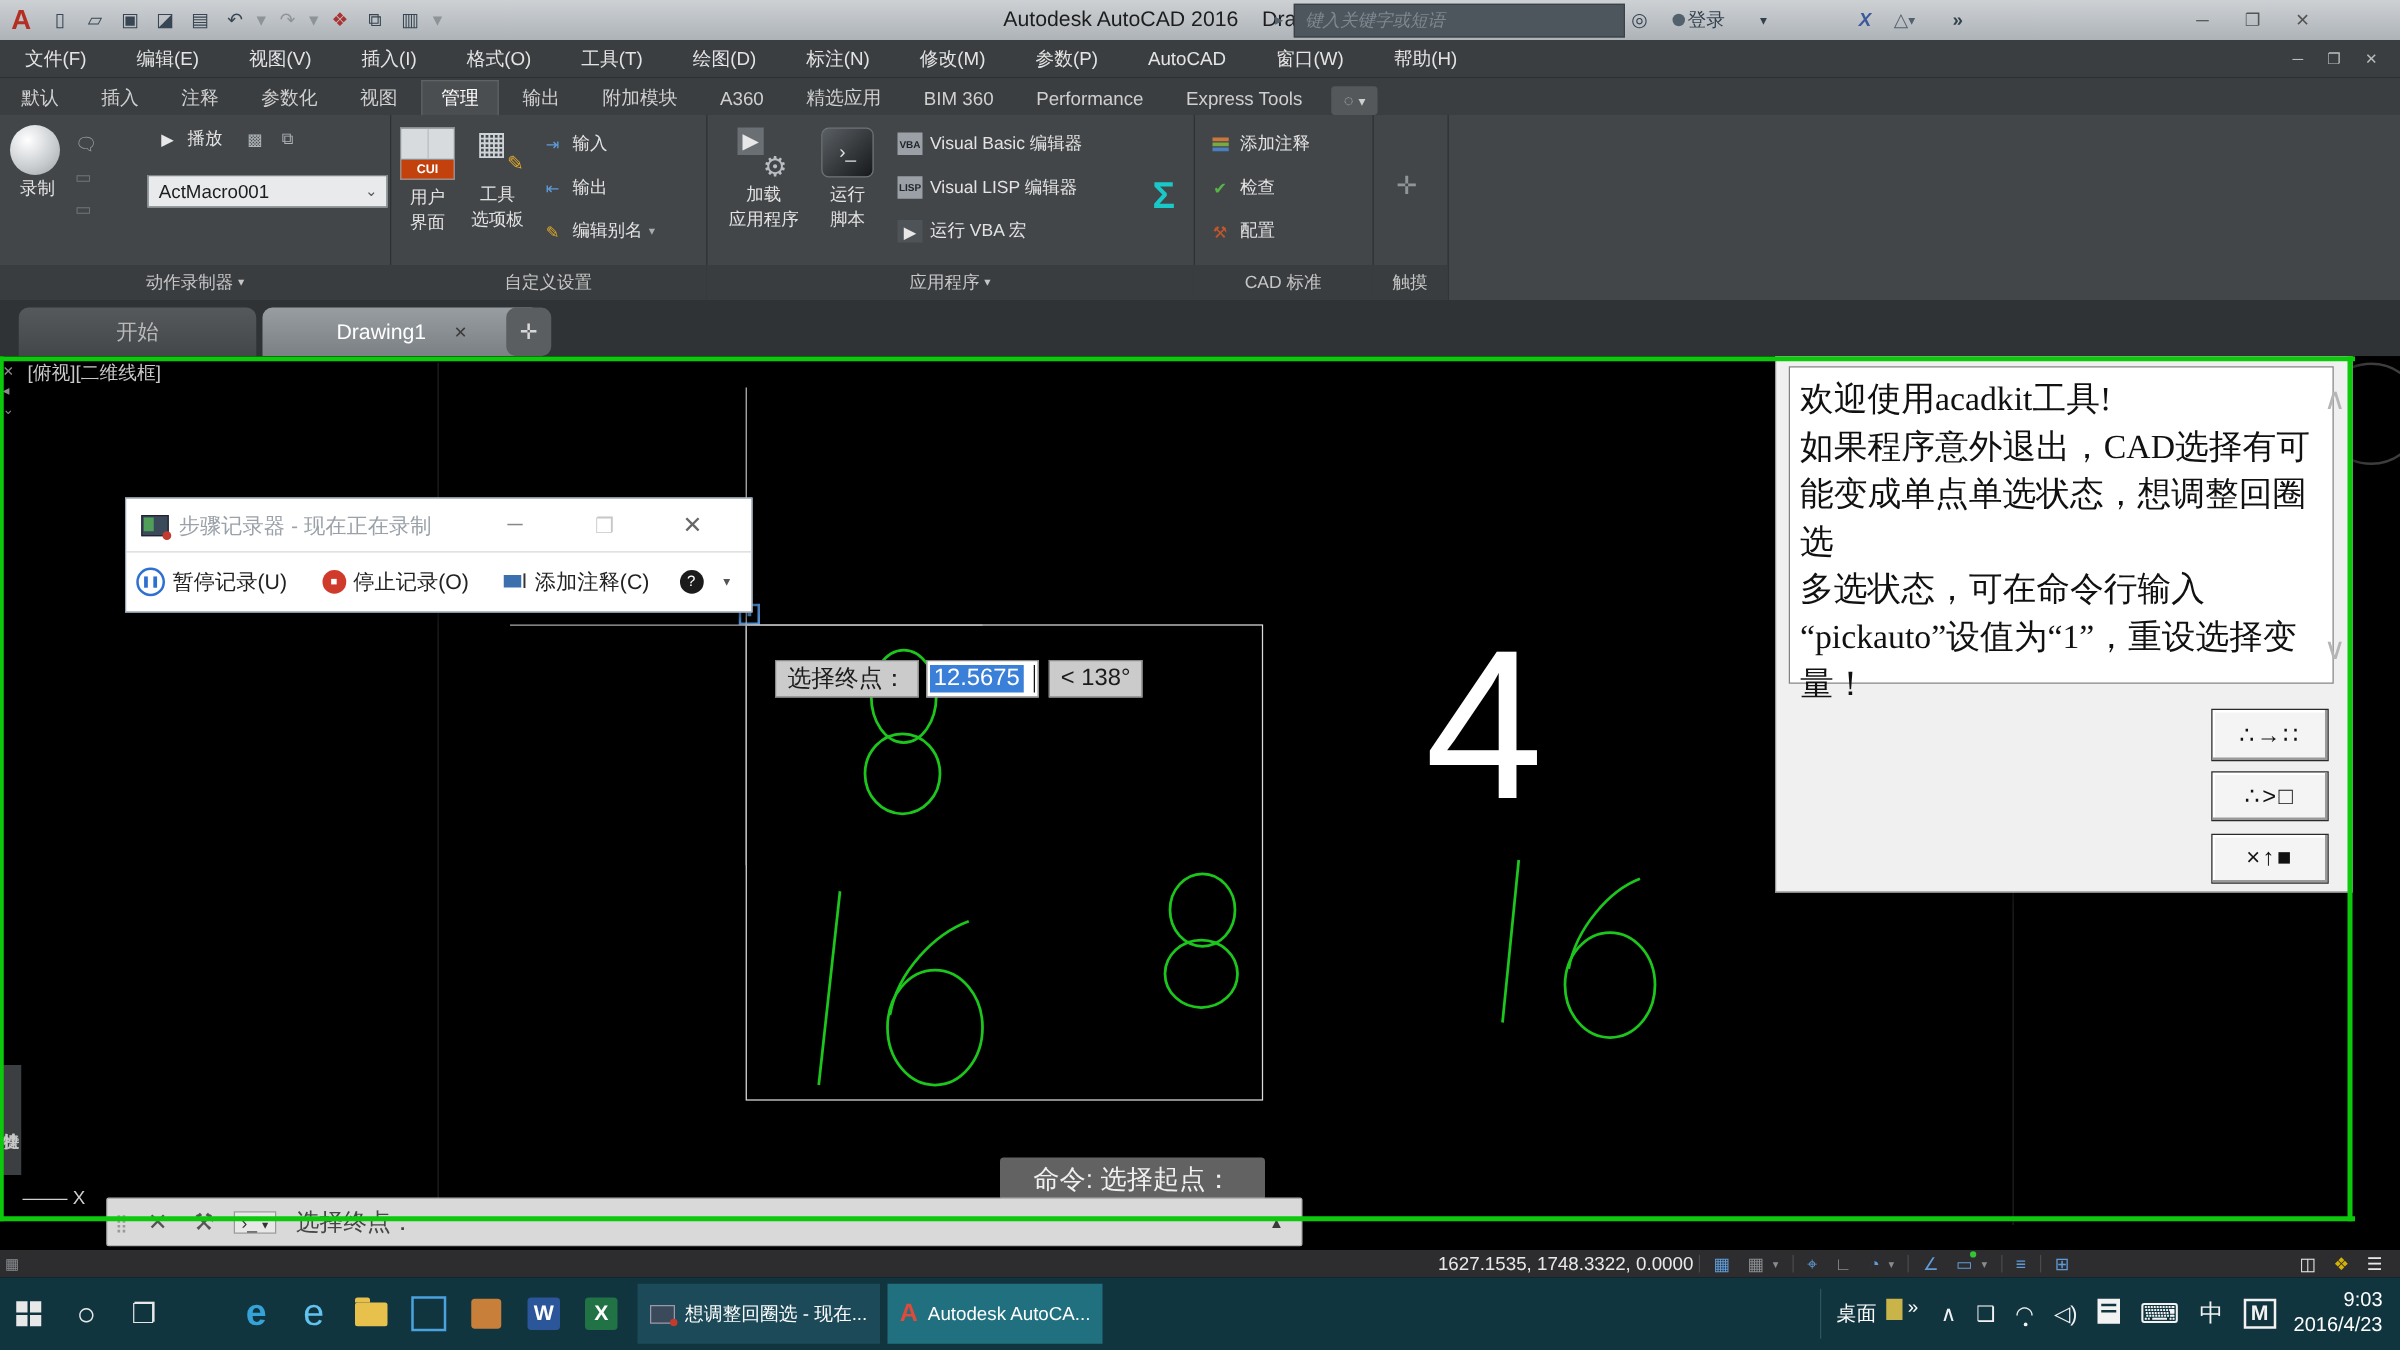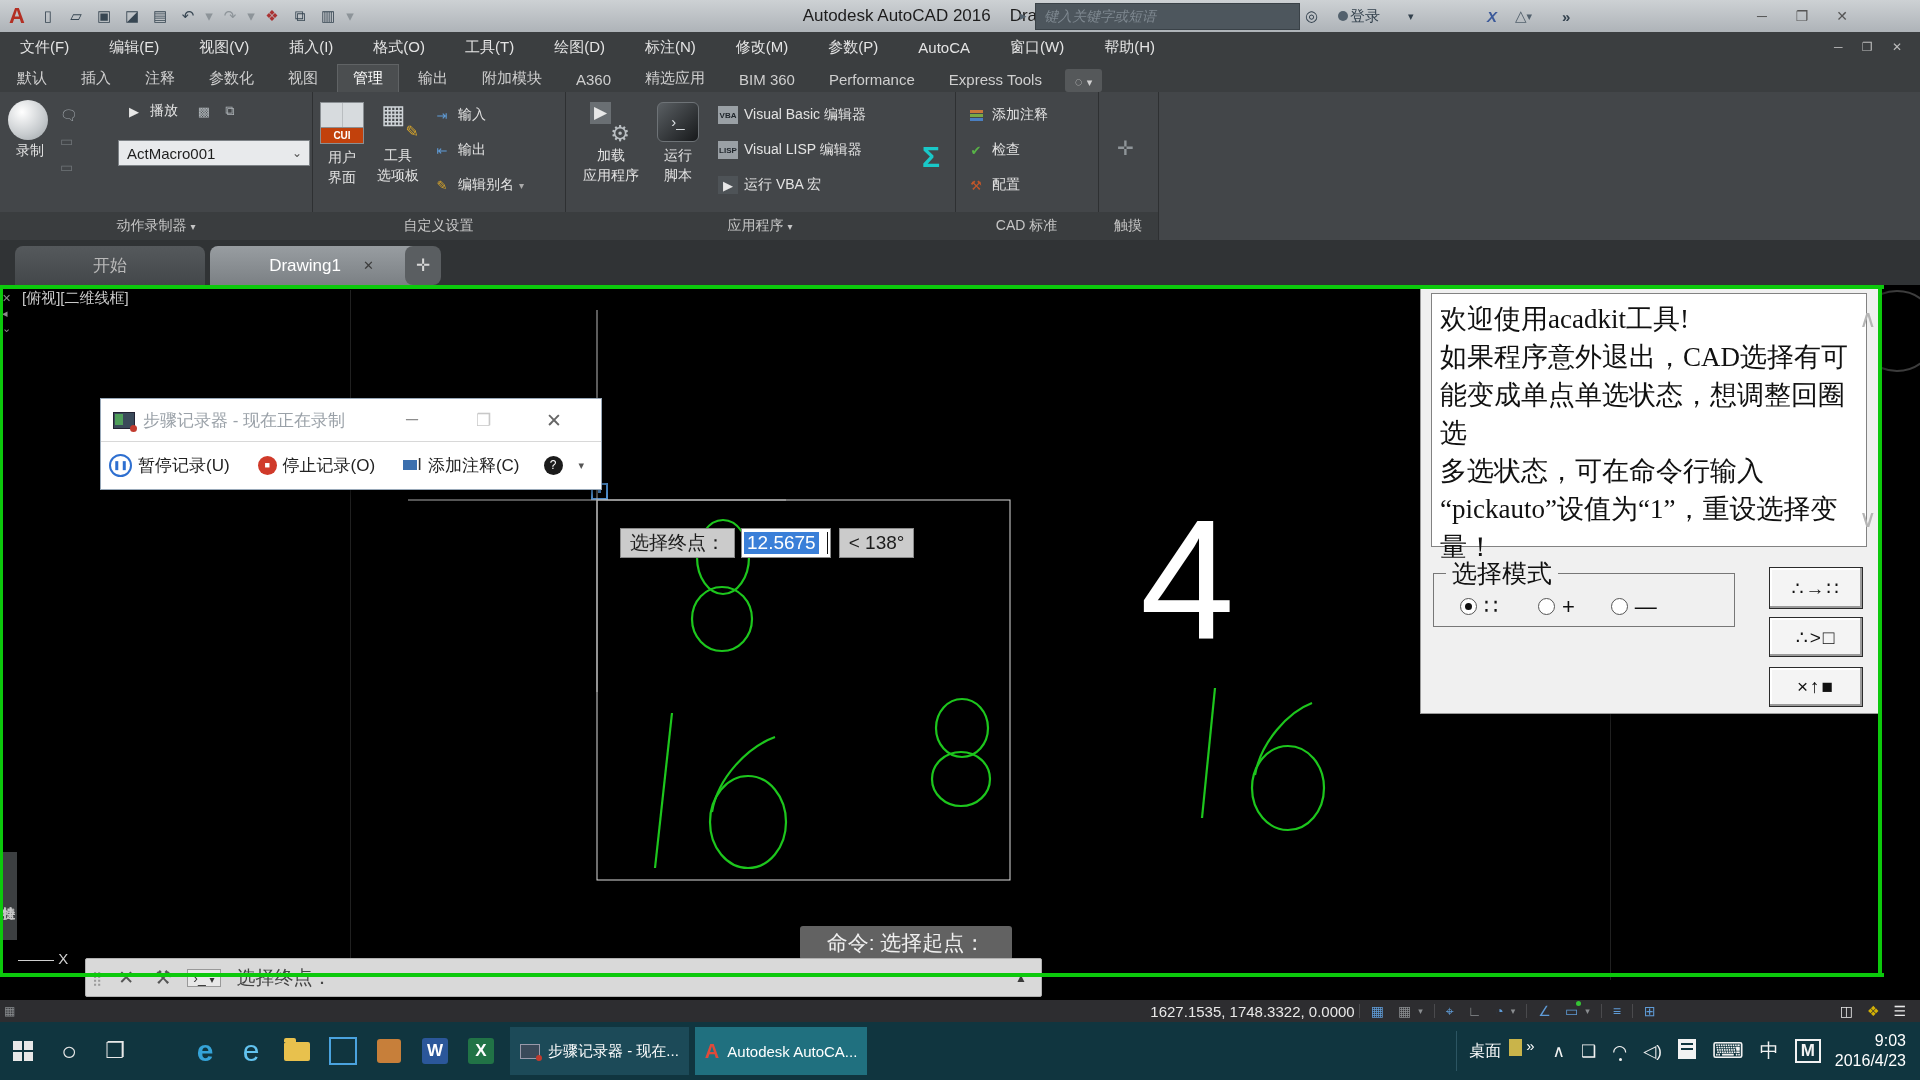--- a/index.html
+++ b/index.html
@@ -169,21 +169,21 @@
     <div class="menu-item">文件(F)</div>
     <div class="menu-item">编辑(E)</div>
     <div class="menu-item">视图(V)</div>
     <div class="menu-item">插入(I)</div>
     <div class="menu-item">格式(O)</div>
     <div class="menu-item">工具(T)</div>
     <div class="menu-item">绘图(D)</div>
     <div class="menu-item">标注(N)</div>
     <div class="menu-item">修改(M)</div>
     <div class="menu-item">参数(P)</div>
-    <div class="menu-item">AutoCA</div>
+    <div class="menu-item">AutoCAD</div>
     <div class="menu-item">窗口(W)</div>
     <div class="menu-item">帮助(H)</div>
     <div style="margin-left:auto;margin-right:10px;color:#bdbdbd;font-size:12px">
       <span style="margin:0 8px">─</span>
       <span style="margin:0 8px">❐</span>
       <span style="margin:0 8px">✕</span>
     </div>
   </div>
 
   <div class="abs" id="tabrow">
@@ -441,33 +441,20 @@
 
       </div>
       <div id="sumtext">欢迎使用acadkit工具!
 如果程序意外退出，CAD选择有可
 能变成单点单选状态，想调整回圈选
 多选状态，可在命令行输入
 “pickauto”设值为“1”，重设选择变
 量！</div>
       <span class="scrollarr" style="top:48px">∧</span>
       <span class="scrollarr" style="top:248px">∨</span>
-      <fieldset id="modebox">
-        <legend>选择模式</legend>
-        <div style="display:flex;align-items:center;font-size:22px;color:#111;margin-top:-2px">
-          <span class="radio" style="margin-left:14px">
-              <span class="dot"></span>
-            </span>
-          <span>∷</span>
-          <span class="radio" style="margin-left:40px"></span>
-          <span>+</span>
-          <span class="radio" style="margin-left:36px"></span>
-          <span>—</span>
-        </div>
-      </fieldset>
       <div class="sumbtn" style="top:310px">∴→∷</div>
       <div class="sumbtn" style="top:360px;height:38px">∴&gt;□</div>
       <div class="sumbtn" style="top:410px;height:38px">×↑■</div>
     </div>
 
     <div class="greenline" style="left:0;top:0;width:1884px;height:4px"></div>
     <div class="greenline" style="left:0;top:688px;width:1884px;height:4px"></div>
     <div class="greenline" style="left:0;top:0;width:3px;height:692px"></div>
     <div class="greenline" style="left:1878px;top:0;width:4px;height:692px"></div>
   </div>
@@ -528,21 +515,21 @@
     <div class="tb-ico">
       <span class="docbox" style="background:#2b579a">W</span>
     </div>
     <div class="tb-ico">
       <span class="docbox" style="background:#217346">X</span>
     </div>
     <div class="appbtn" style="background:#1c4a58">
       <span style="width:18px;height:13px;background:#3a4a5a;border:1px solid #99a;display:inline-block;margin-right:8px;position:relative">
         <i style="position:absolute;right:-3px;bottom:-3px;width:6px;height:6px;border-radius:50%;background:#c23b2e"></i>
         </span>
-      <span>步骤记录器 - 现在...</span>
+      <span>想调整回圈选 - 现在...</span>
     </div>
     <div class="appbtn" style="background:#20707f">
       <span style="color:#e04a3a;font-weight:bold;font-size:20px;margin-right:8px">A</span>
       <span>Autodesk AutoCA...</span>
     </div>
     <span style="flex:1"></span>
     <span style="width:1px;height:40px;background:#2c5562;margin-right:12px"></span>
     <span style="font-size:16px">桌面</span>
     <span style="width:13px;height:17px;background:#c9b44a;display:inline-block;margin:0 4px 8px 8px"></span>
     <span style="font-size:15px;margin:0 10px 12px 0">»</span>

